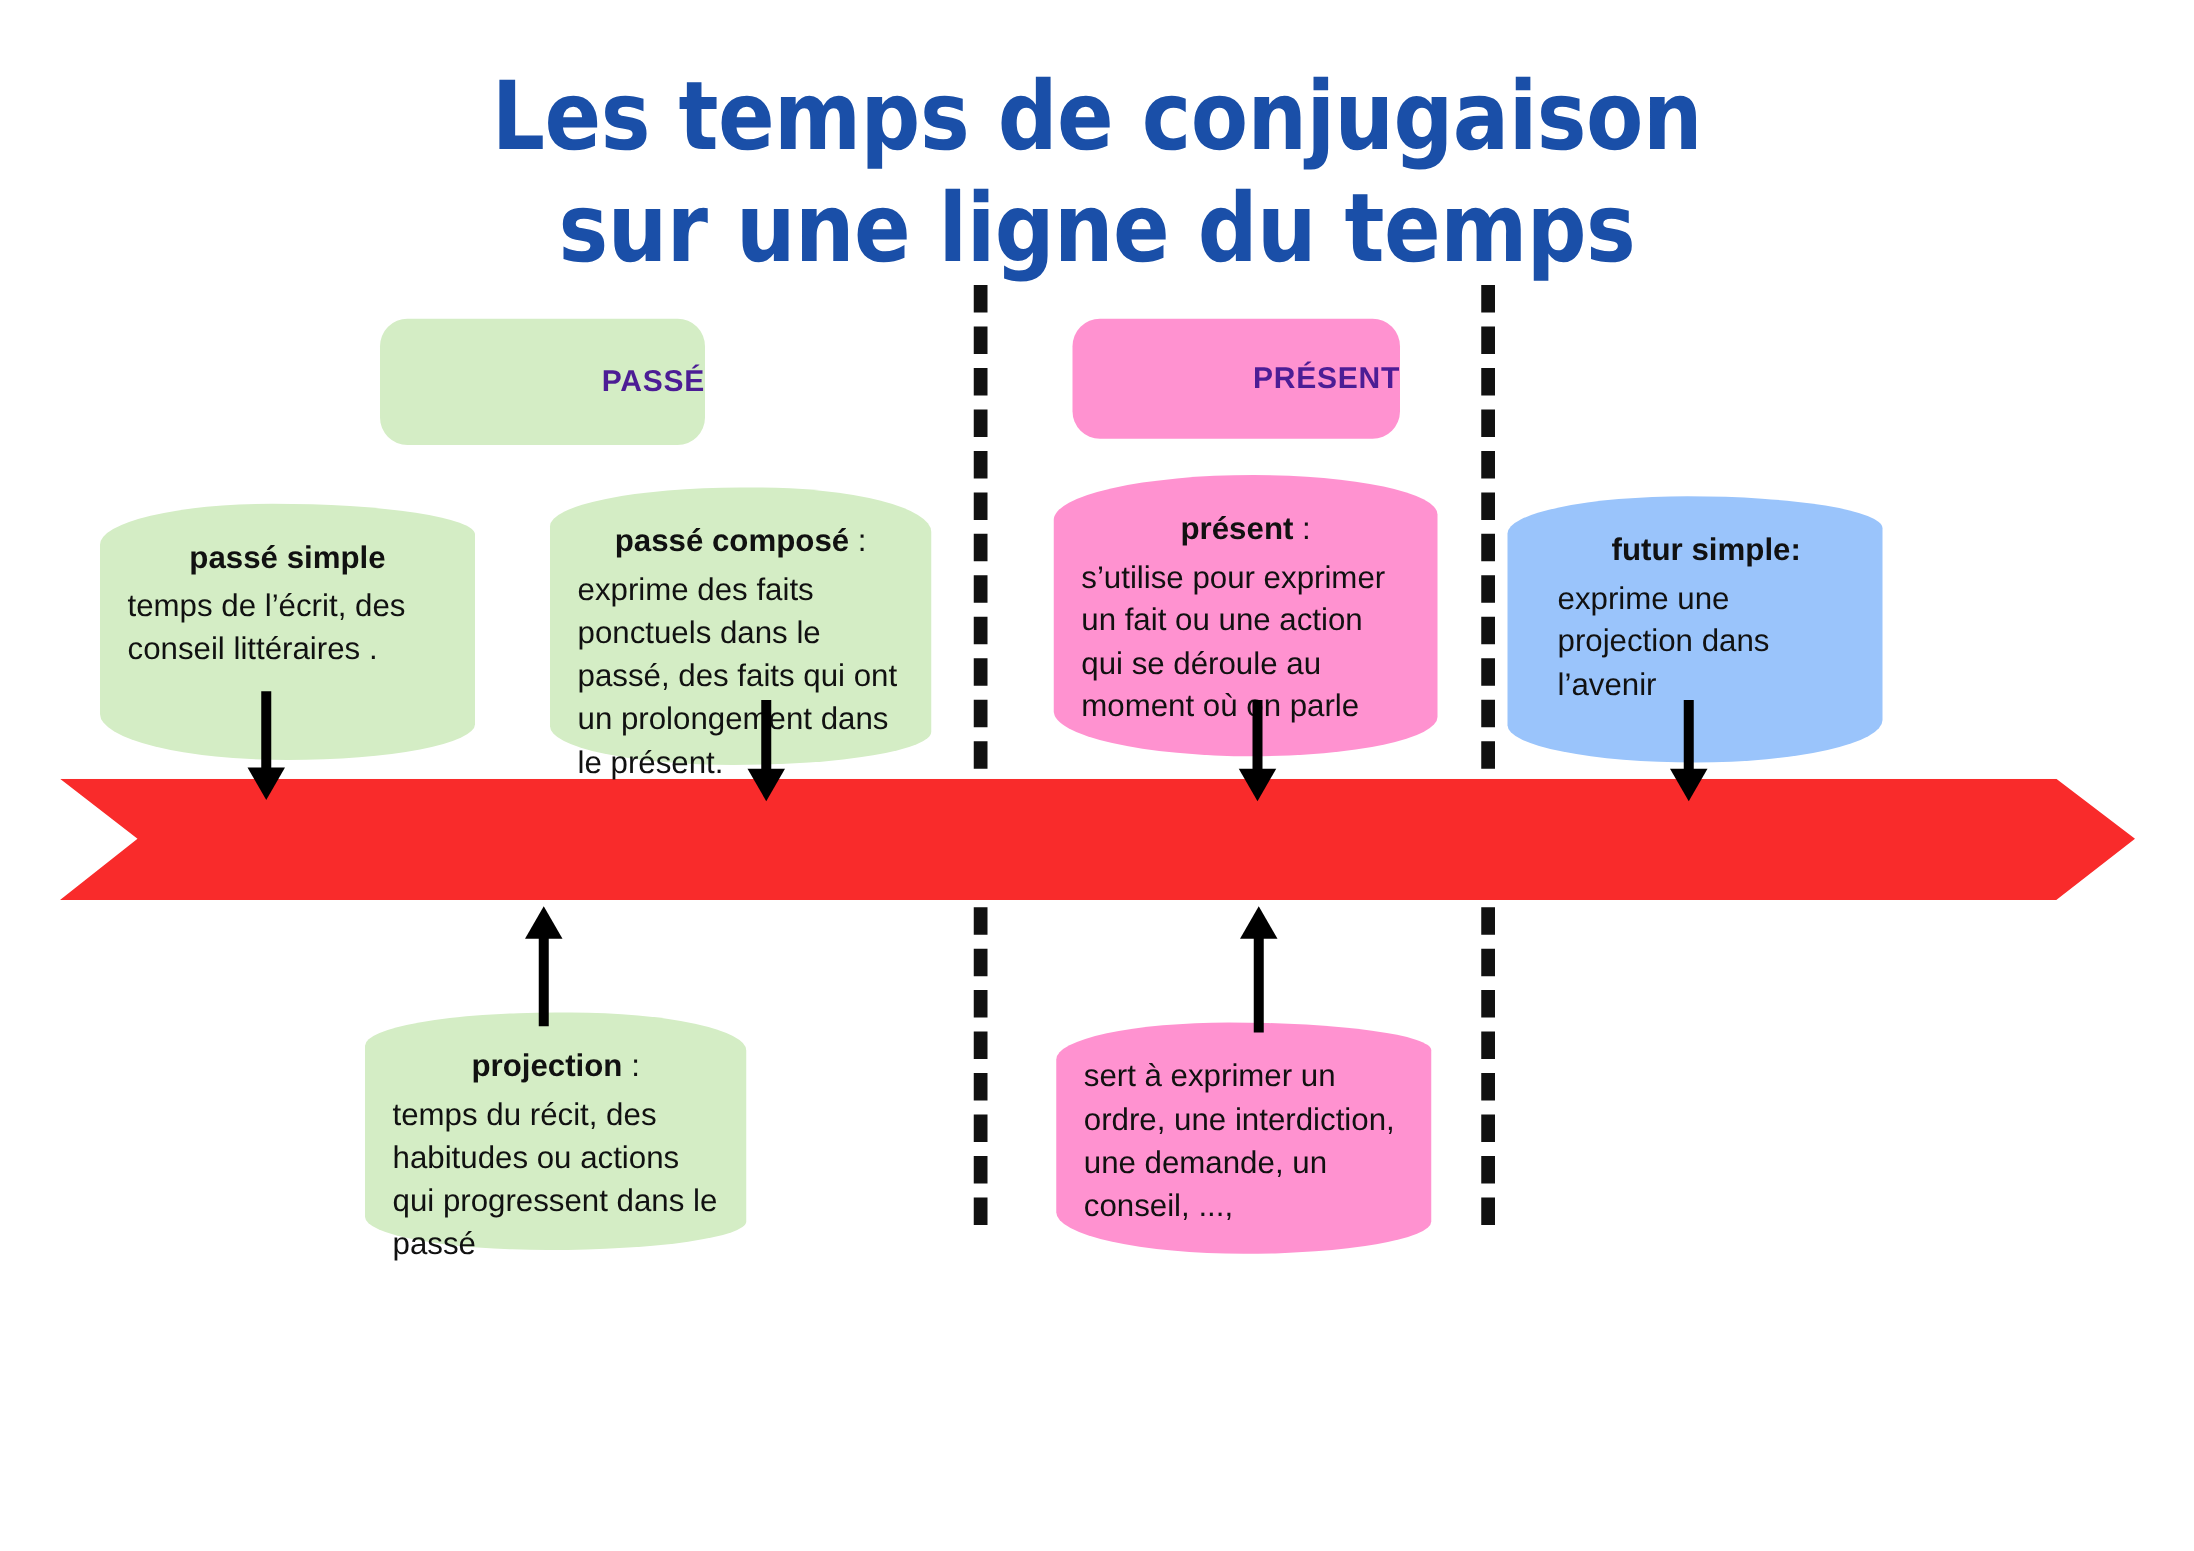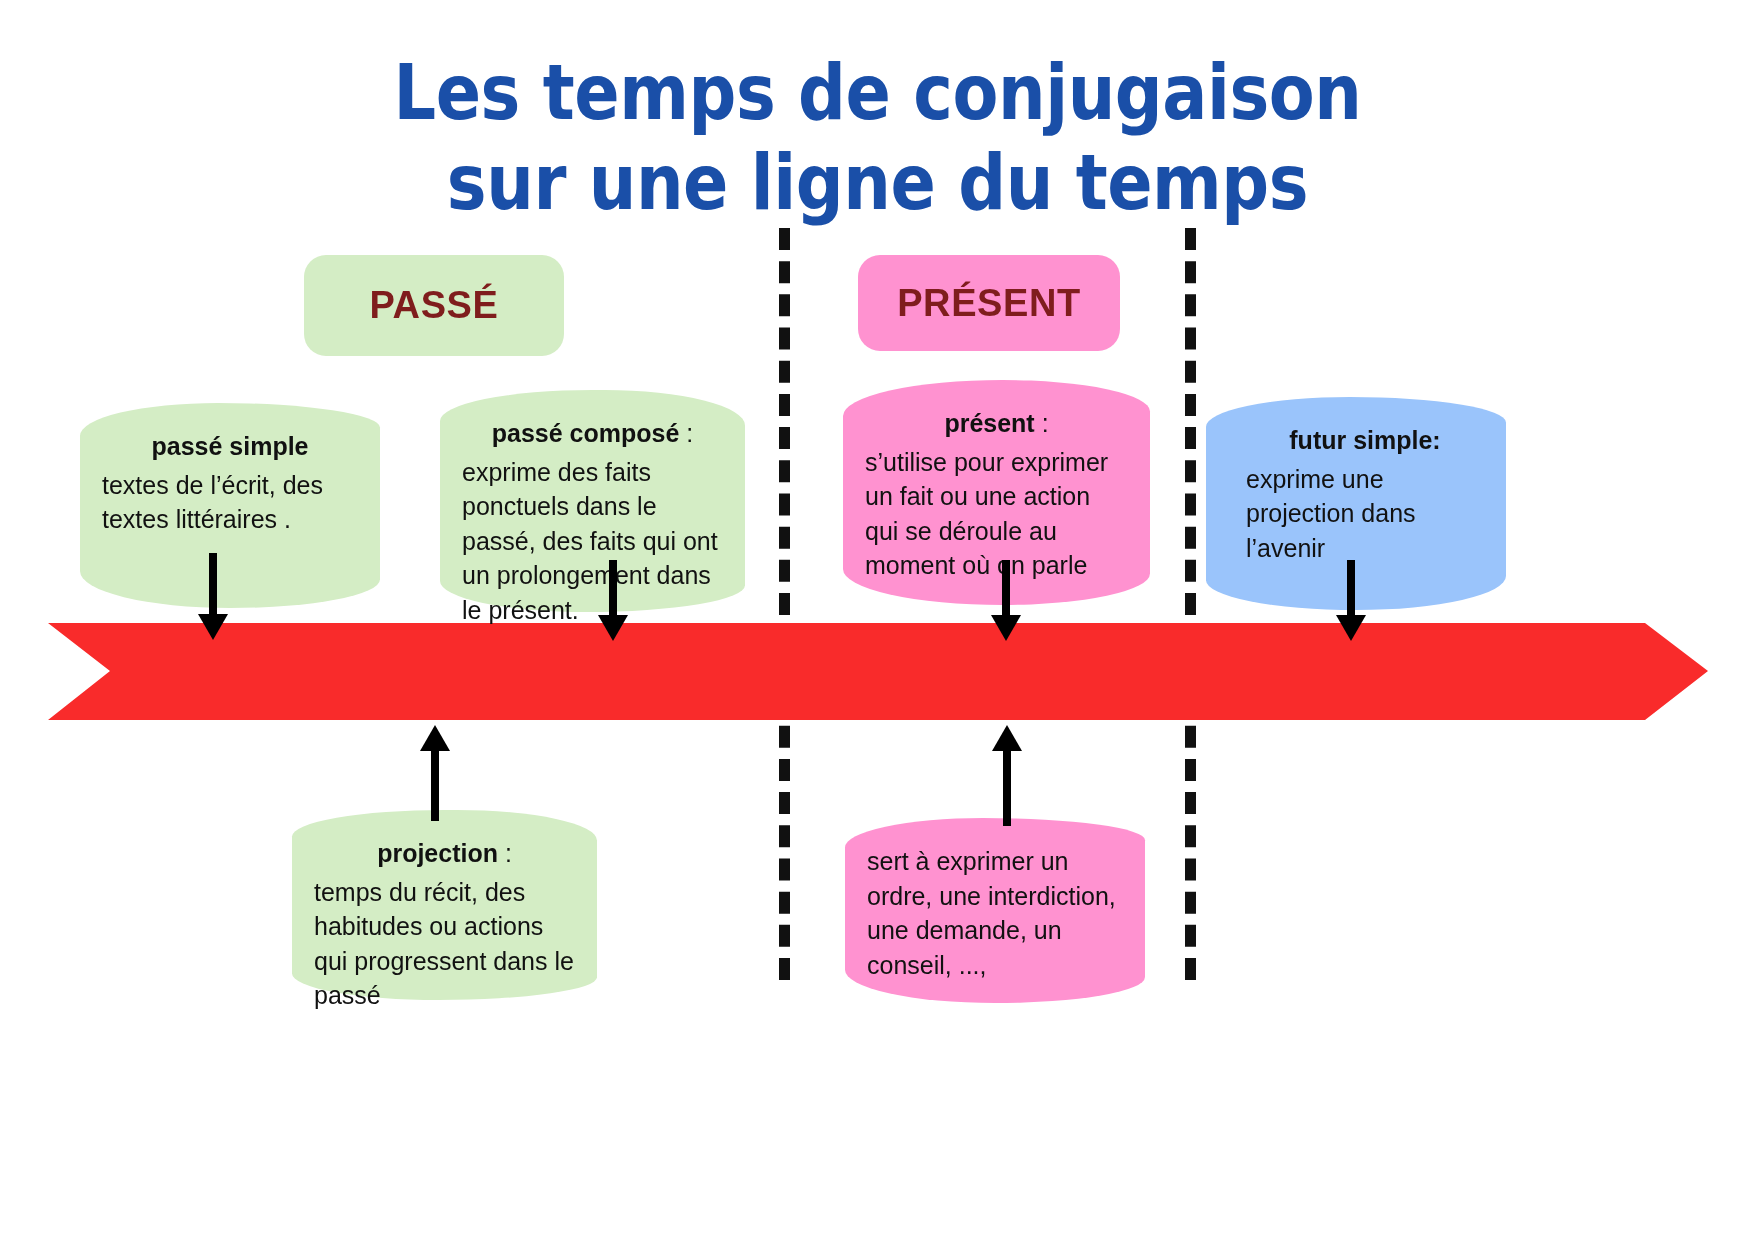--- a/index.html
+++ b/index.html
@@ -42,23 +42,23 @@
     width: 0;
     border-left: 11px dashed #111111;
   }
 
   
   .period-chip {
     position: absolute;
     border-radius: 22px;
     display: flex;
     align-items: center;
-    justify-content: center;
-    color: #7f1d1d;
-    font-size: 38px;
+    justify-content: flex-end;
+    color: #4c1d95;
+    font-size: 24px;
     letter-spacing: 0.6px;
   }
   .period-chip.bold { font-weight: bold; }
 
   
   .timeline {
     position: absolute;
     left: 48px;
     top: 623px;
     width: 1660px;
@@ -134,21 +134,21 @@
     <span>PASSÉ</span>
   </div>
   <div class="period-chip bold" style="left:858px; top:255px; width:262px; height:96px; background:#ff92d0;">
     <span>PRÉSENT</span>
   </div>
 
   <div class="timeline"></div>
 
   <div class="blob green shape-a" style="left:80px; top:403px; width:300px; height:205px;">
     <span class="head">passé simple</span>
-    <span class="body">textes de l’écrit, des textes littéraires .</span>
+    <span class="body">temps de l’écrit, des conseil littéraires .</span>
   </div>
   <div class="arrow down" style="left:198px; top:553px; height:87px;">
     <div class="shaft" style="top:0; height:64px;"></div>
     <div class="head" style="top:61px;"></div>
   </div>
 
   <div class="blob green shape-b" style="left:440px; top:390px; width:305px; height:222px;">
     <span class="head"><span>passé composé</span><span class="thin"> :</span></span>
     <span class="body">exprime des faits ponctuels dans le passé, des faits qui ont un prolongement dans le présent.</span>
   </div>

